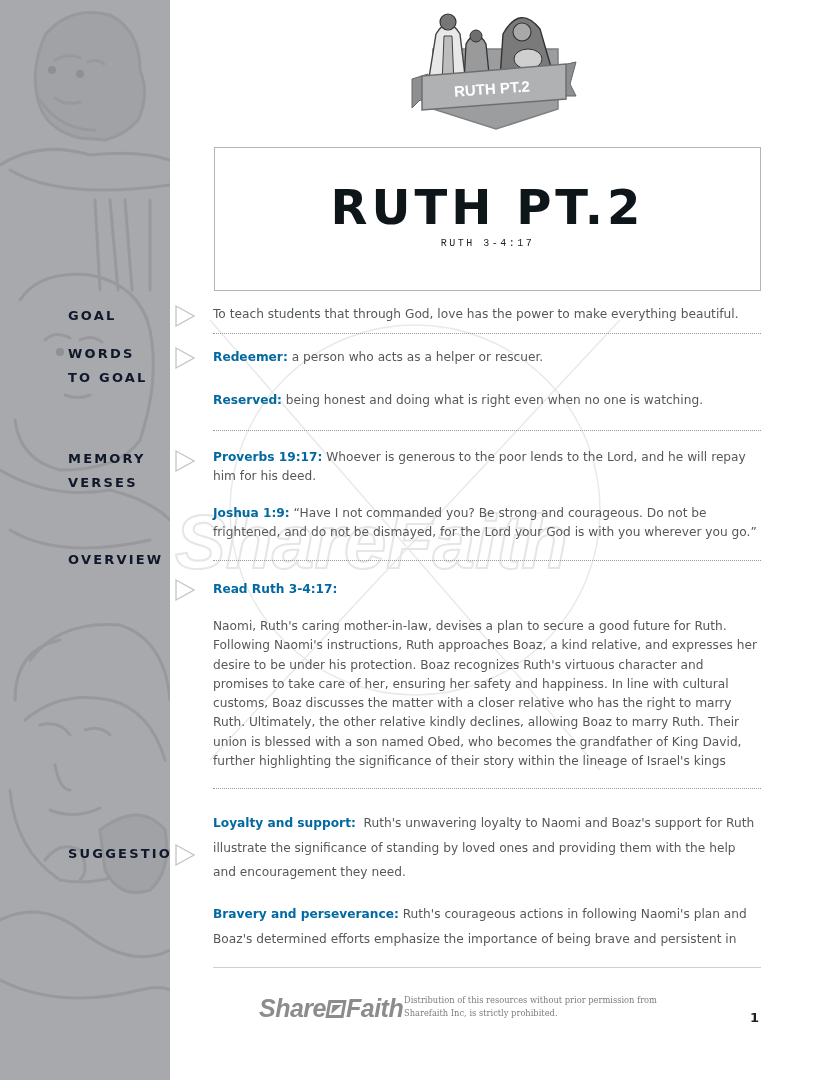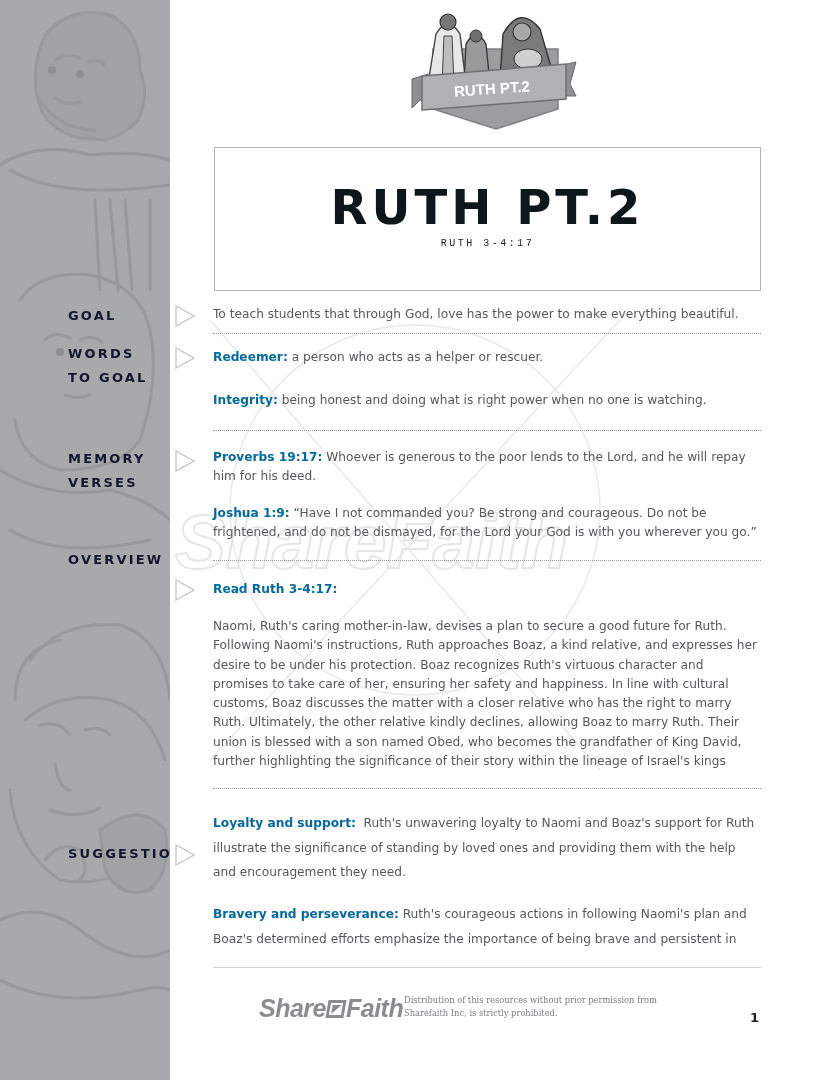--- a/index.html
+++ b/index.html
@@ -184,21 +184,21 @@
 <div class="content" style="top:305px">
   <div class="para">To teach students that through God, love has the power to make everything beautiful.</div>
 </div>
 <div class="dots" style="top:333px"></div>
 
 <div class="content" style="top:348px">
   <div class="para" style="top:0">
     <b>Redeemer:</b><span> a person who acts as a helper or rescuer.</span>
   </div>
   <div class="para" style="top:43px">
-    <b>Integrity:</b><span> being honest and doing what is right power when no one is watching.</span>
+    <b>Reserved:</b><span> being honest and doing what is right even when no one is watching.</span>
   </div>
 </div>
 <div class="dots" style="top:430px"></div>
 
 <div class="content" style="top:448px">
   <div class="para" style="top:0">
     <b>Proverbs 19:17:</b><span> Whoever is generous to the poor lends to the Lord, and he will repay him for his deed.</span>
   </div>
   <div class="para" style="top:56px">
     <b>Joshua 1:9:</b><span> “Have I not commanded you? Be strong and courageous. Do not be frightened, and do not be dismayed, for the Lord your God is with you wherever you go.”</span>

